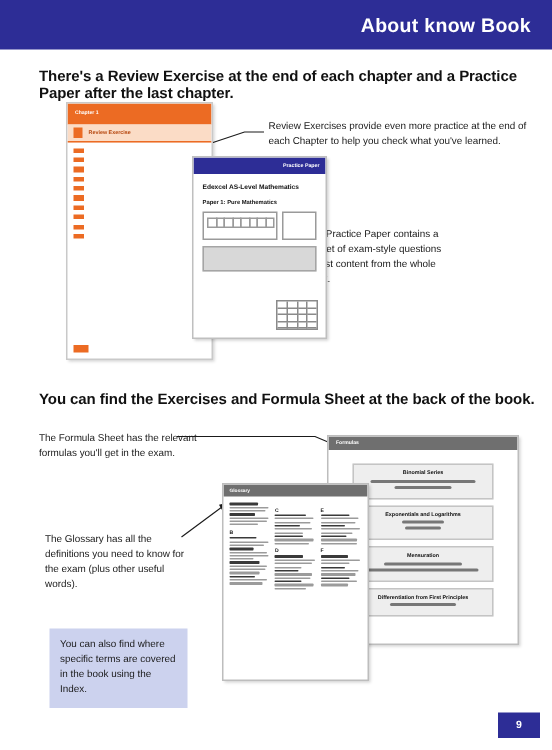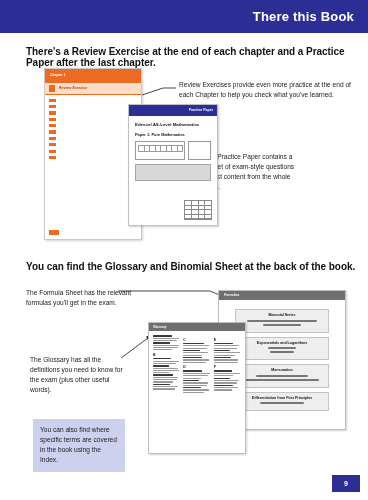--- a/index.html
+++ b/index.html
@@ -195,25 +195,25 @@
     color:#fff;font-size:7px;font-weight:bold;
     display:flex;align-items:center;justify-content:center;
   }
 </style>
 </head>
 <body>
 
 <div class="page">
 
   <div class="header-band">
-    <div class="header-title">There this Book</div>
+    <div class="header-title">About know Book</div>
   </div>
 
   <div class="lead" id="lead1">There's a Review Exercise at the end of each chapter and a Practice Paper after the last chapter.</div>
-  <div class="lead" id="lead2">You can find the Glossary and Binomial Sheet at the back of the book.</div>
+  <div class="lead" id="lead2">You can find the Exercises and Formula Sheet at the back of the book.</div>
 
   <div class="caption" id="cap-review">Review Exercises provide even more practice at the end of each Chapter to help you check what you've learned.</div>
   <div class="caption" id="cap-paper">The Practice Paper contains a full set of exam-style questions to test content from the whole book.</div>
   <div class="caption" id="cap-formula">The Formula Sheet has the relevant formulas you'll get in the exam.</div>
   <div class="caption" id="cap-glossary">The Glossary has all the definitions you need to know for the exam (plus other useful words).</div>
 
   <div class="index-box">
     <div class="caption">You can also find where specific terms are covered in the book using the Index.</div>
   </div>
 

